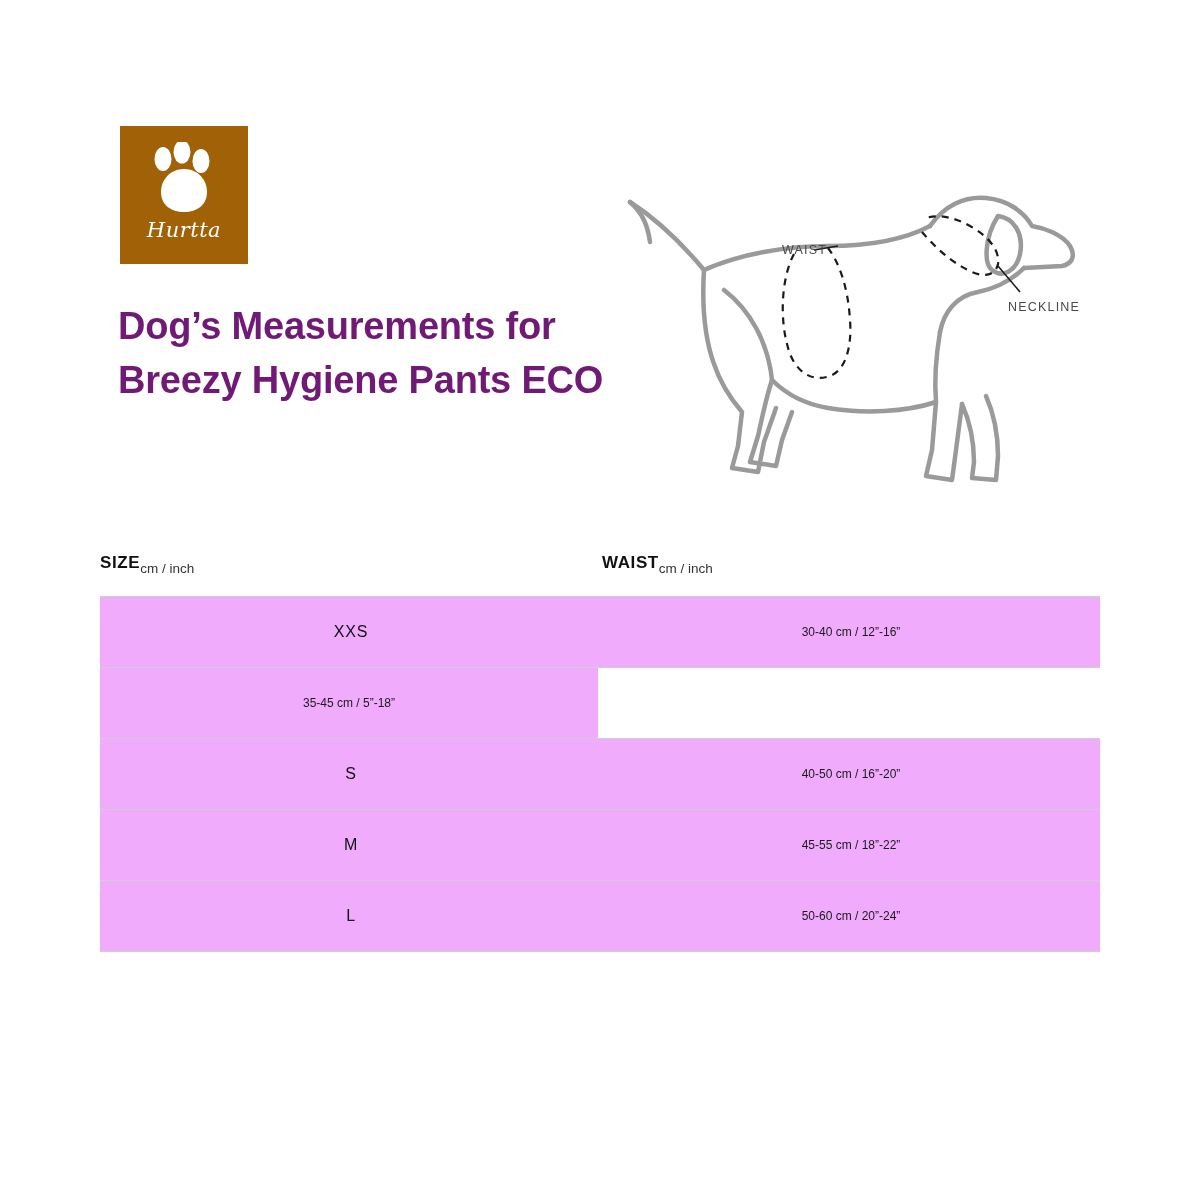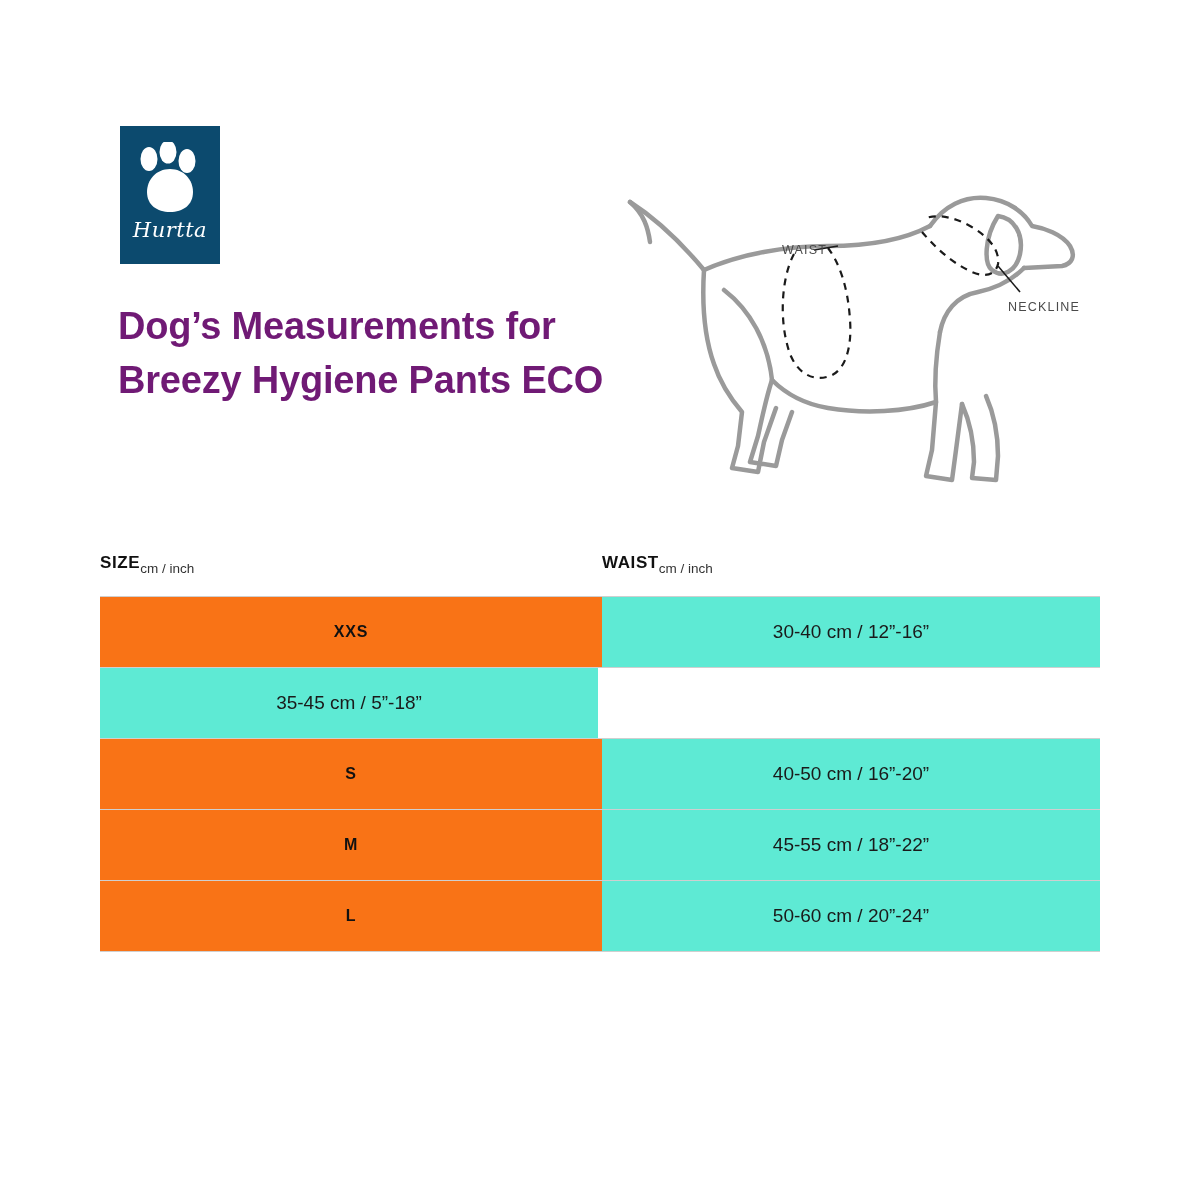--- a/index.html
+++ b/index.html
@@ -19,23 +19,23 @@
   .page {
     position: absolute;
     inset: 0;
   }
 
   
   .logo-box {
     position: absolute;
     left: 120px;
     top: 126px;
-    width: 100px;
+    width: 128px;
     height: 138px;
-    background: #0c4a6e;
+    background: #a16207;
   }
   .paw {
     position: absolute;
     left: 50%;
     top: 16px;
     transform: translateX(-50%);
     width: 66px;
     height: 74px;
   }
   .logo-word {
@@ -122,30 +122,30 @@
     height: 70px;
     border-bottom: 1px solid #cfcfcf;
   }
   .cell {
     display: flex;
     align-items: center;
     justify-content: center;
   }
   .cell-size {
     width: 502px;
-    background: #f97316;
+    background: #f0abfc;
     font-size: 16px;
-    font-weight: bold;
+    font-weight: normal;
     letter-spacing: 0.8px;
     color: #111111;
   }
   .cell-waist {
     width: 498px;
-    background: #5eead4;
-    font-size: 19px;
+    background: #f0abfc;
+    font-size: 12px;
     color: #1a1a1a;
   }
 </style>
 </head>
 <body>
 
 <div class="page">
 
   <div class="logo-box">
     <svg class="paw" viewBox="0 0 66 74">

